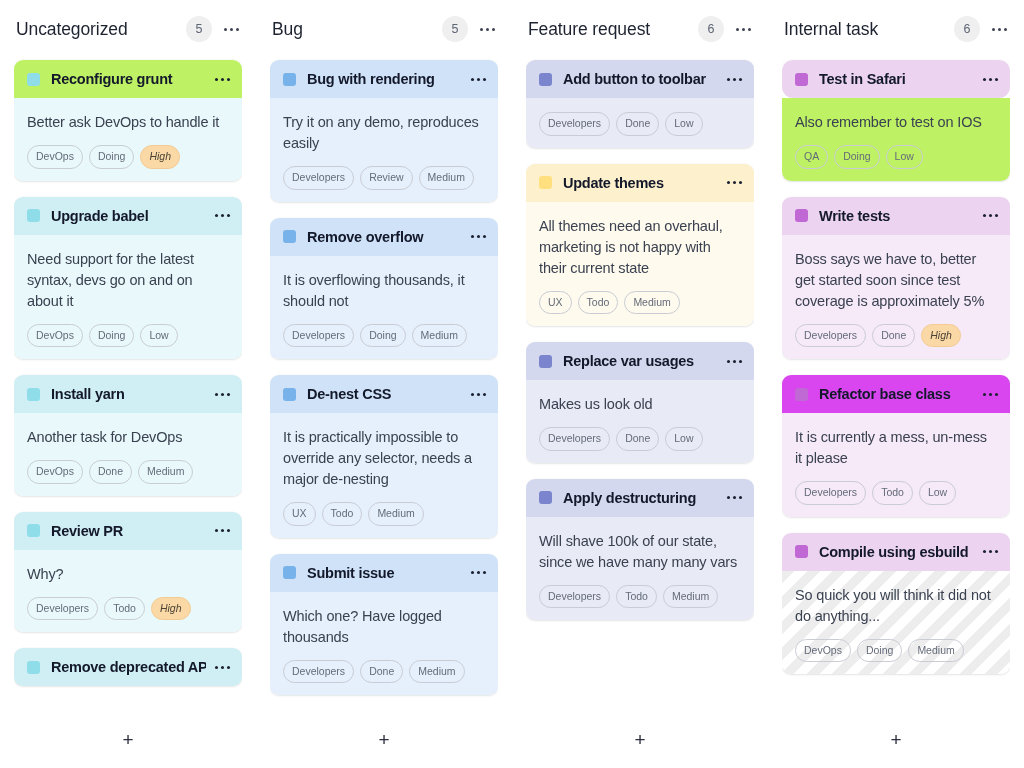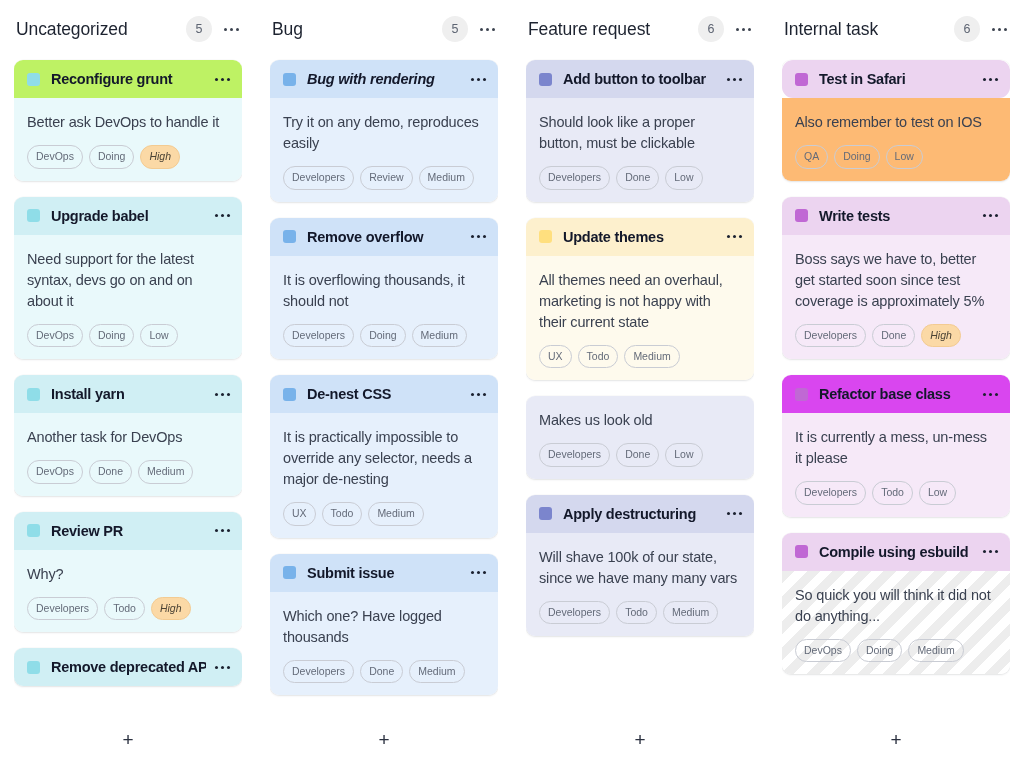--- a/index.html
+++ b/index.html
@@ -347,21 +347,21 @@
         <div class="col-menu">
           <span>
             <span class="dots">
               <i></i>
             </span>
           </span>
         </div>
       </div>
       <div class="col-body">
         <div class="card">
-          <div class="card-head" style="background: rgb(207, 226, 248); font-style: italic;">
+          <div class="card-head" style="background: rgb(207, 226, 248);">
             <span class="swatch" style="background: rgb(120, 178, 234);"></span>
             <div class="card-title">Bug with rendering</div>
             <div class="card-menu">
               <span>
                 <span class="dots">
                   <i></i>
                 </span>
               </span>
             </div>
           </div>
@@ -461,21 +461,20 @@
             <div class="card-title">Add button to toolbar</div>
             <div class="card-menu">
               <span>
                 <span class="dots">
                   <i></i>
                 </span>
               </span>
             </div>
           </div>
           <div class="card-body" style="background: rgb(232, 234, 246);">
-            <div class="card-desc">Should look like a proper button, must be clickable</div>
             <div class="tags">
               <span class="tag">Developers</span>
               <span class="tag">Done</span>
               <span class="tag">Low</span>
             </div>
           </div>
         </div>
         <div class="card">
           <div class="card-head" style="background: rgb(253, 240, 205);">
             <span class="swatch" style="background: rgb(255, 223, 126);"></span>
@@ -491,20 +490,31 @@
           <div class="card-body" style="background: rgb(254, 250, 237);">
             <div class="card-desc">All themes need an overhaul, marketing is not happy with their current state</div>
             <div class="tags">
               <span class="tag">UX</span>
               <span class="tag">Todo</span>
               <span class="tag">Medium</span>
             </div>
           </div>
         </div>
         <div class="card">
+          <div class="card-head" style="background: rgb(212, 216, 238);">
+            <span class="swatch" style="background: rgb(123, 133, 205);"></span>
+            <div class="card-title">Replace var usages</div>
+            <div class="card-menu">
+              <span>
+                <span class="dots">
+                  <i></i>
+                </span>
+              </span>
+            </div>
+          </div>
           <div class="card-body" style="background: rgb(232, 234, 246);">
             <div class="card-desc">Makes us look old</div>
             <div class="tags">
               <span class="tag">Developers</span>
               <span class="tag">Done</span>
               <span class="tag">Low</span>
             </div>
           </div>
         </div>
         <div class="card">
@@ -551,21 +561,21 @@
             <span class="swatch" style="background: rgb(192, 104, 212);"></span>
             <div class="card-title">Test in Safari</div>
             <div class="card-menu">
               <span>
                 <span class="dots">
                   <i></i>
                 </span>
               </span>
             </div>
           </div>
-          <div class="card-body" style="background: #fdba74;">
+          <div class="card-body" style="background: #bef264;">
             <div class="card-desc">Also remember to test on IOS</div>
             <div class="tags">
               <span class="tag">QA</span>
               <span class="tag">Doing</span>
               <span class="tag">Low</span>
             </div>
           </div>
         </div>
         <div class="card">
           <div class="card-head" style="background: rgb(236, 212, 240);">

